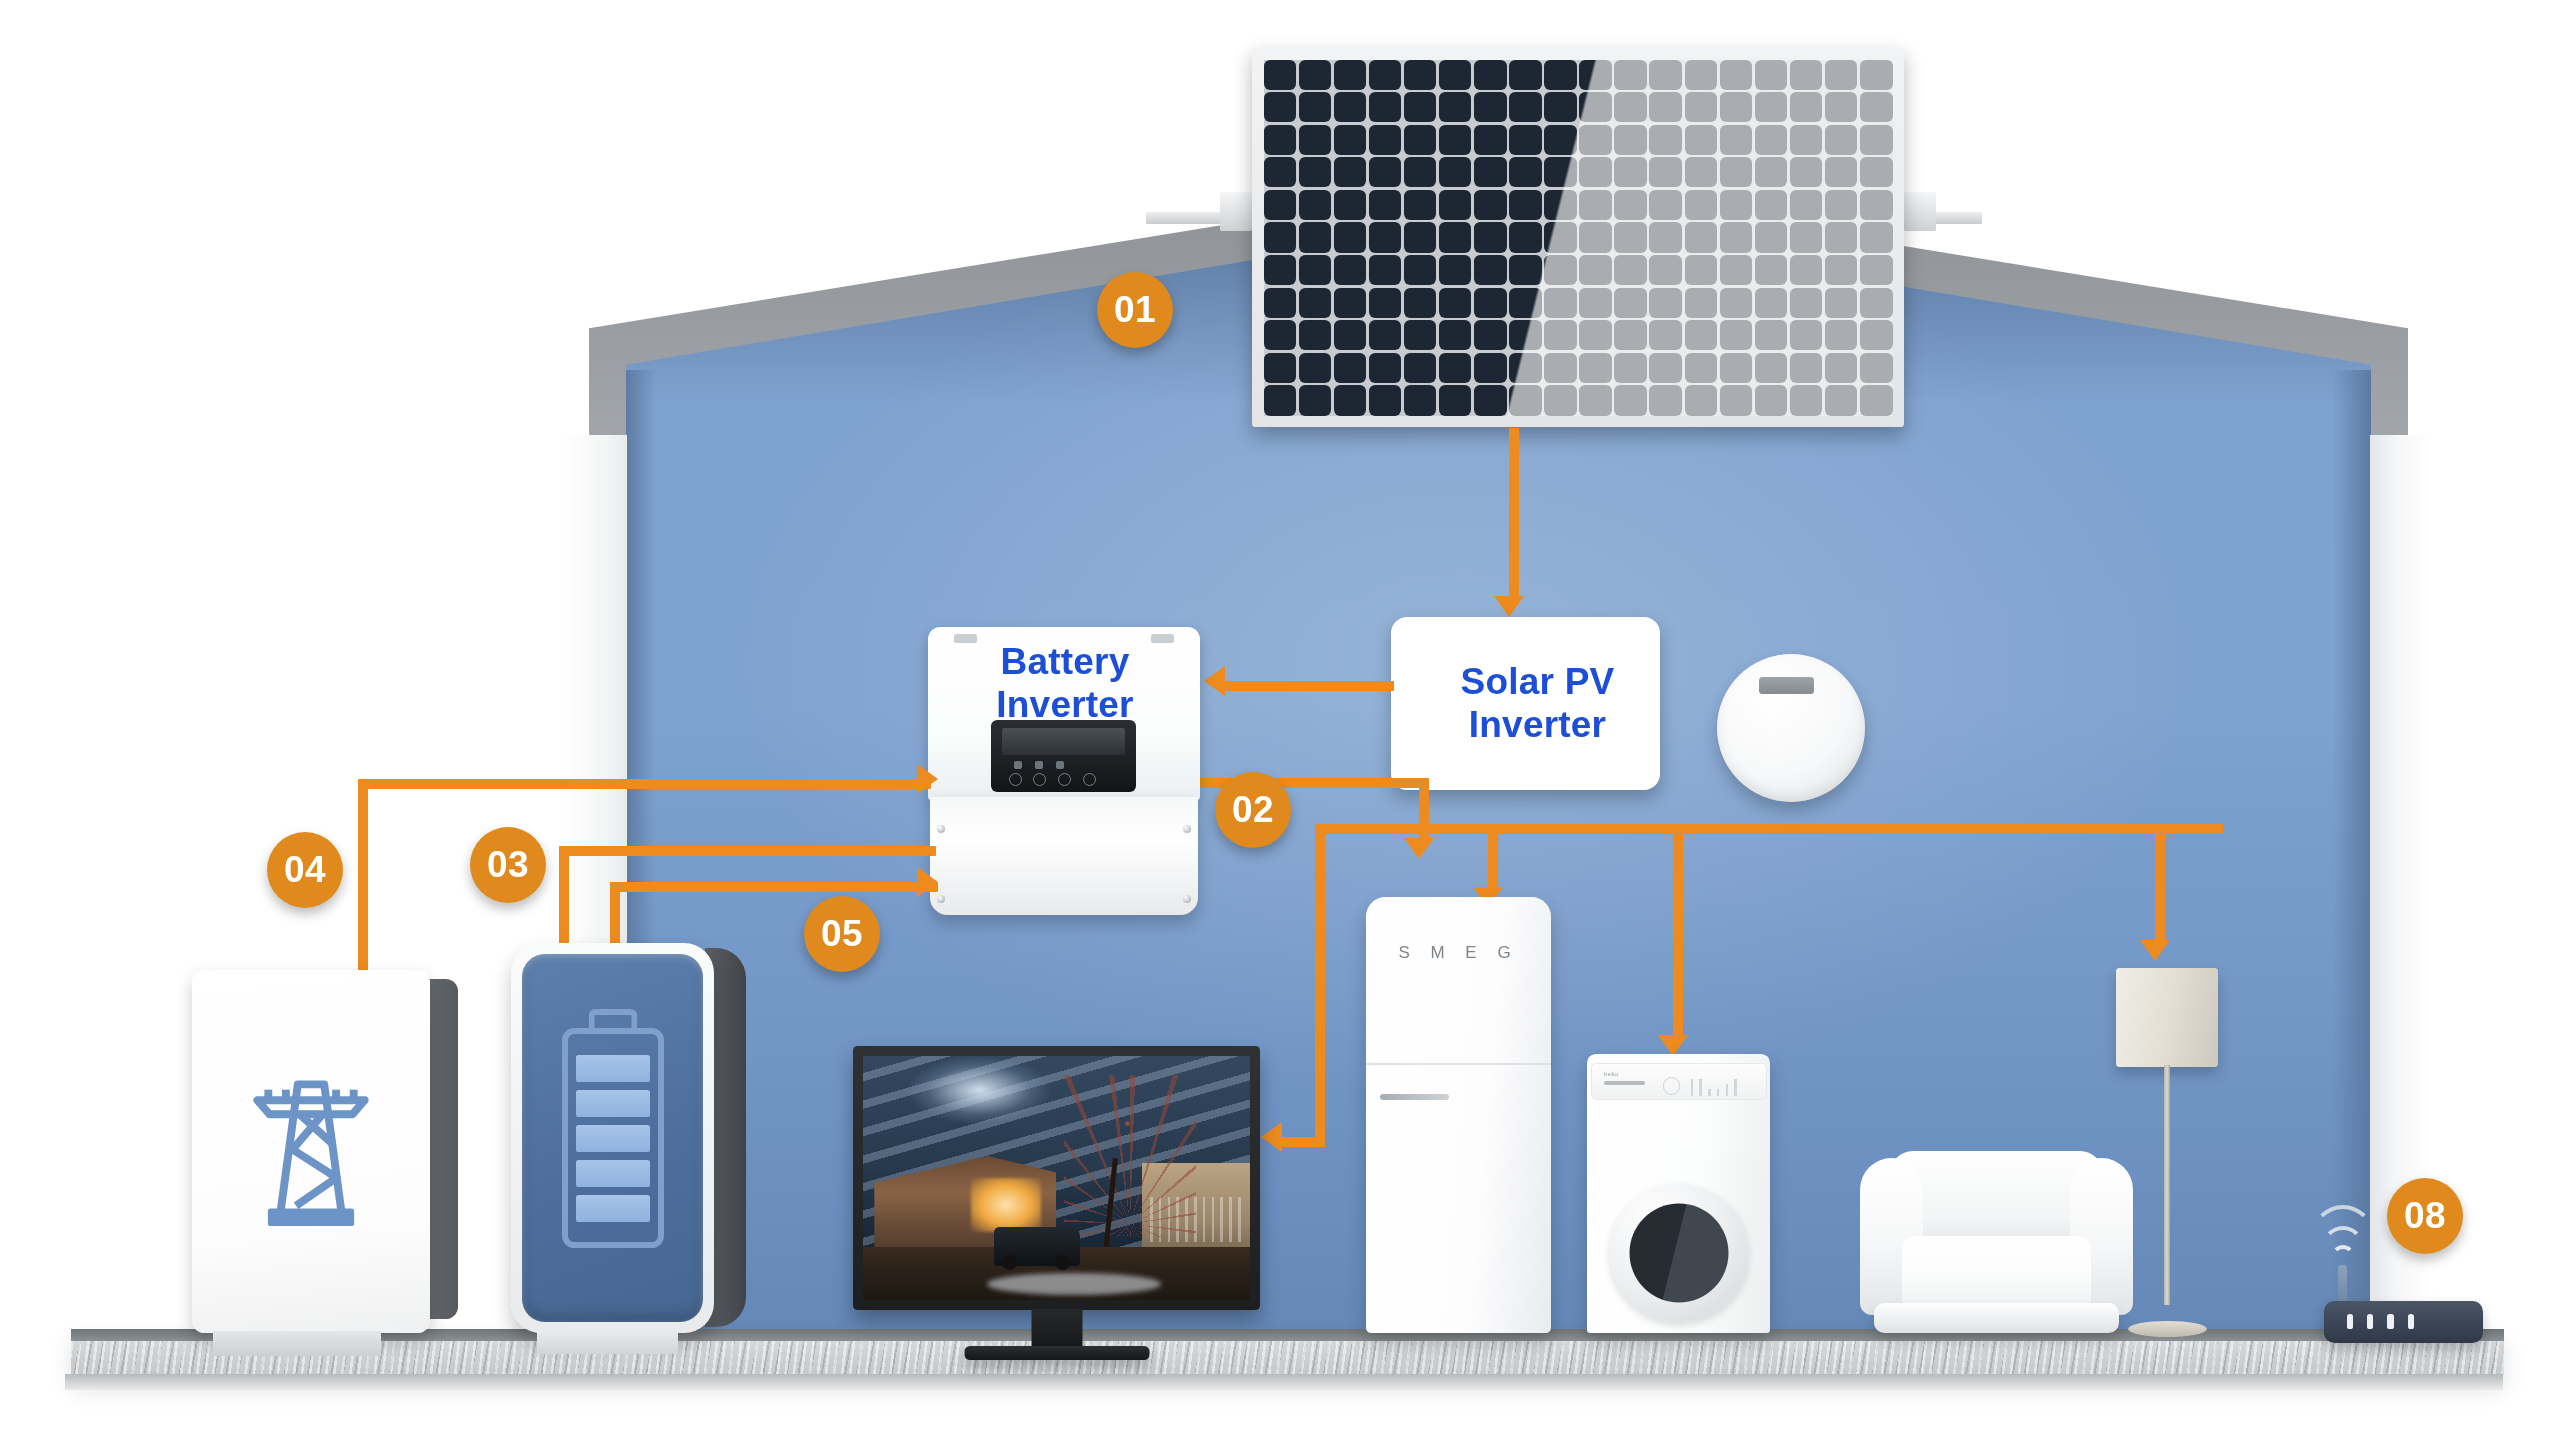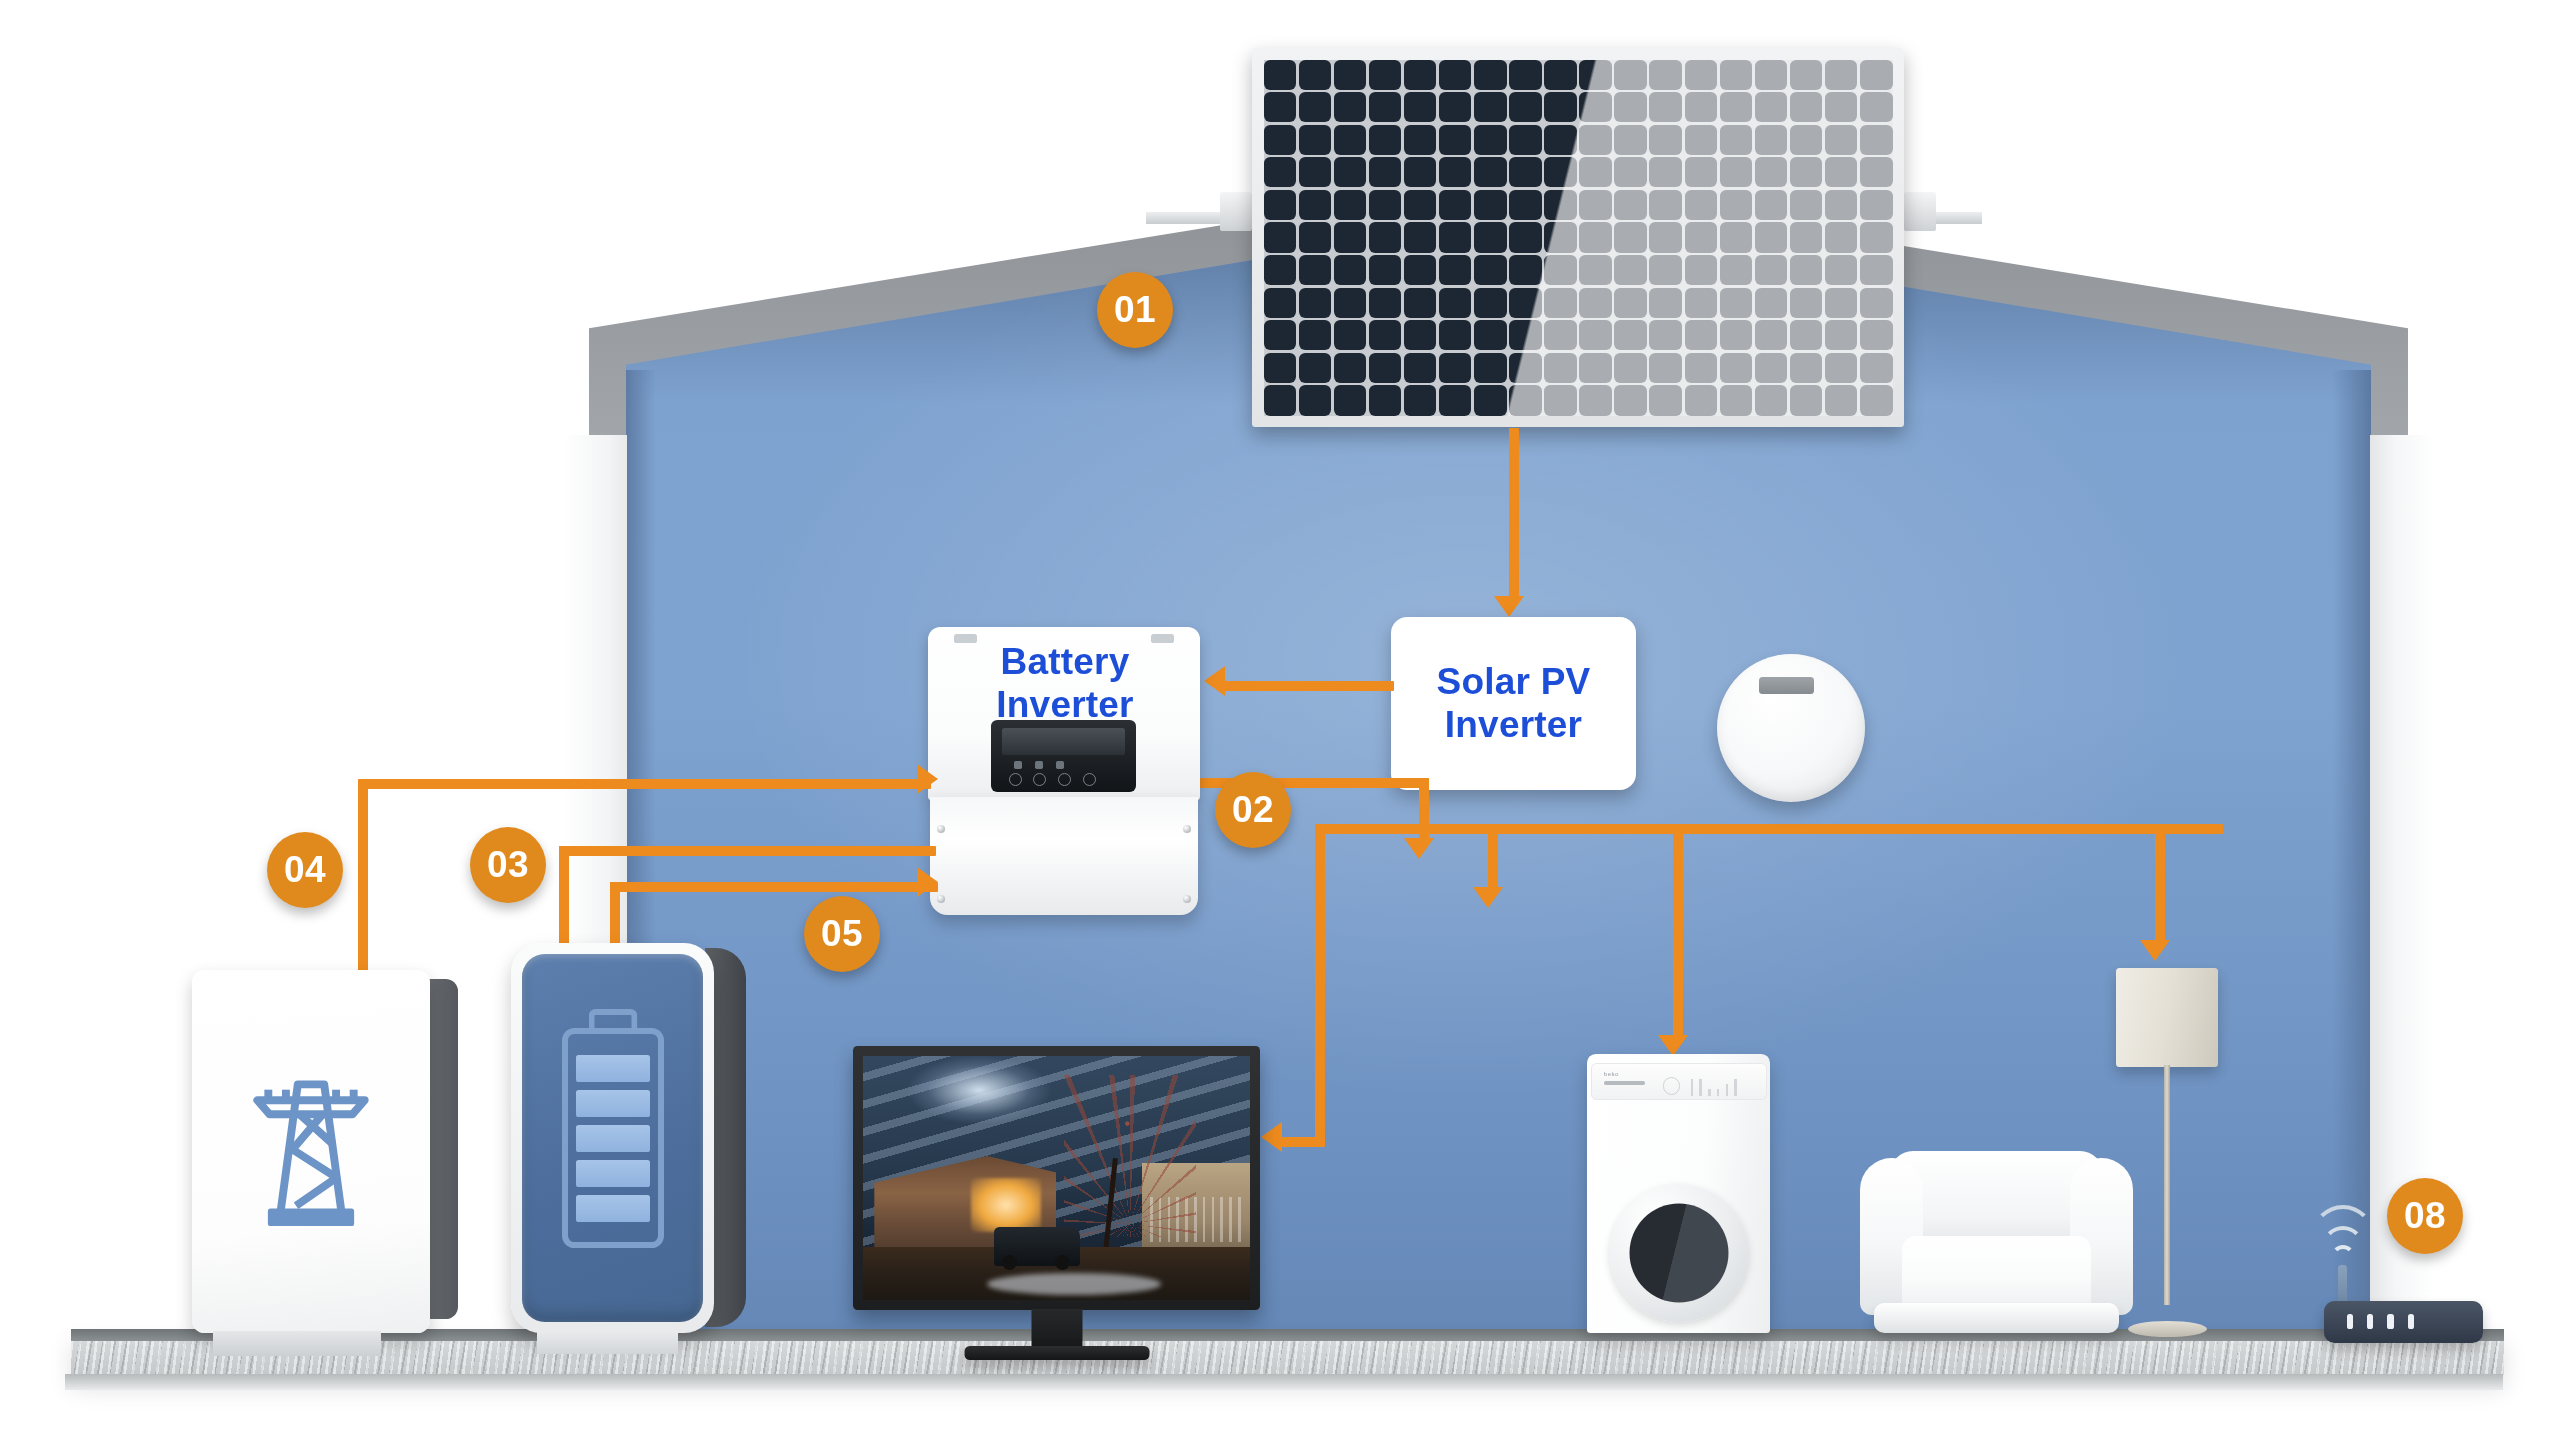--- a/index.html
+++ b/index.html
@@ -70,21 +70,21 @@
   .panel-mount.r{left:1904px;}
   .panel-rail{position:absolute;top:212px;height:12.3px;background:linear-gradient(180deg,#eceef0,#c9cdd0);}
   .panel-rail.l{left:1146px;width:81px;}
   .panel-rail.r{left:1897px;width:85px;}
 
   
   .ibox{position:absolute;background:#ffffff;border-radius:16px;
     display:flex;align-items:center;justify-content:center;text-align:center;
     font-size:37px;font-weight:700;color:#1d4ed8;line-height:1.14;letter-spacing:0.2px;
     box-shadow:0 8px 17.6px rgba(0,0,0,.26);}
-  #solar-inverter-box{left:1391px;top:617px;width:245px;height:173px;}
+  #solar-inverter-box{left:1391px;top:617px;width:245px;height:173px;padding-left:24px;}
   #battery-inverter-label{left:961px;top:635px;width:208px;height:97px;background:transparent;box-shadow:none;z-index:6;}
 
   
   .binv{position:absolute;left:928px;top:615px;width:272px;height:300px;}
   .binv-top{position:absolute;left:0;top:12.3px;width:100%;height:173px;border-radius:12.3px 12.3px 3.5px 3.5px;
     background:linear-gradient(180deg,#ffffff 0%,#fbfcfc 62%,#eceef0 100%);
     box-shadow:0 6.2px 14px rgba(0,0,0,.22);}
   .binv-bot{position:absolute;left:1.8px;top:182px;width:calc(100% - 3.5px);height:118px;border-radius:0 0 17.6px 17.6px;
     background:linear-gradient(180deg,#f6f7f8 0%,#ffffff 35%,#e8eaec 100%);
     box-shadow:0 8.8px 16px rgba(0,0,0,.2);}
@@ -610,20 +610,27 @@
         <div class="trunk"></div>
         <div class="ground"></div>
         <div class="snow"></div>
         <div class="car"></div>
       </div>
     </div>
     <div class="neck"></div>
     <div class="base"></div>
   </div>
 
+  <div class="fridge">
+    <div class="body">
+      <div class="logo">S M E G</div>
+      <div class="seam"></div>
+      <div class="handle"></div>
+    </div>
+  </div>
 
   <div class="washer">
     <div class="body">
       <div class="ctrl">
         <div class="brand">beko</div>
         <div class="slot"></div>
         <div class="dial"></div>
         <div class="ticks">
           <i style="height:17.6px"></i>
             <i style="height:17.6px"></i>

